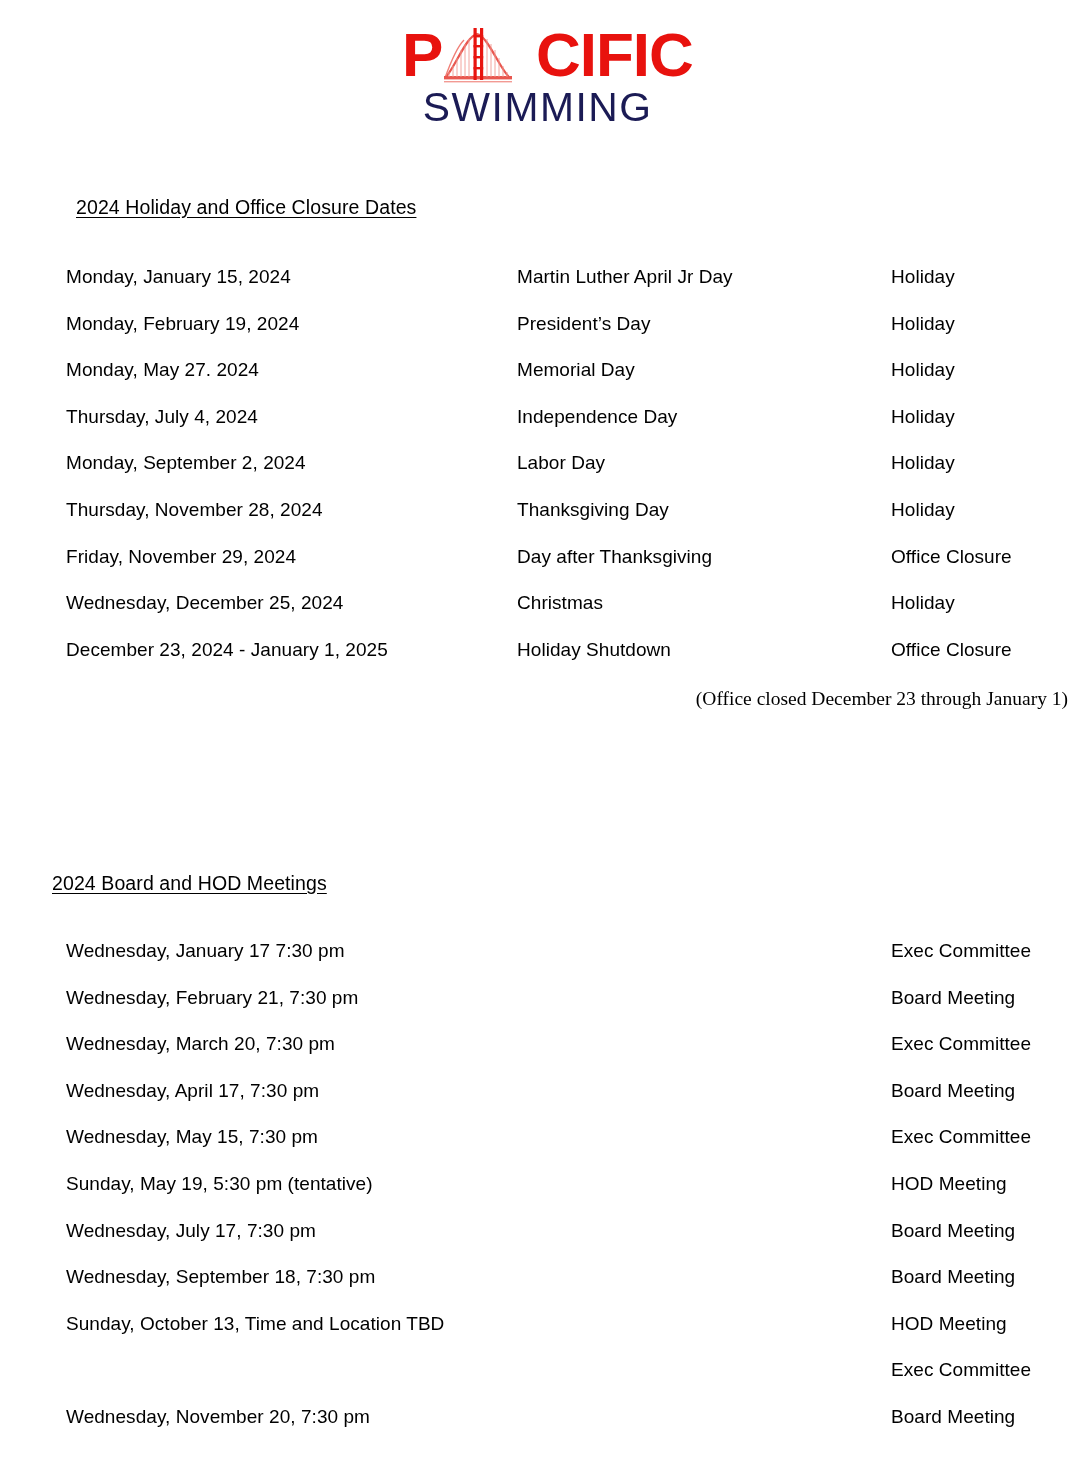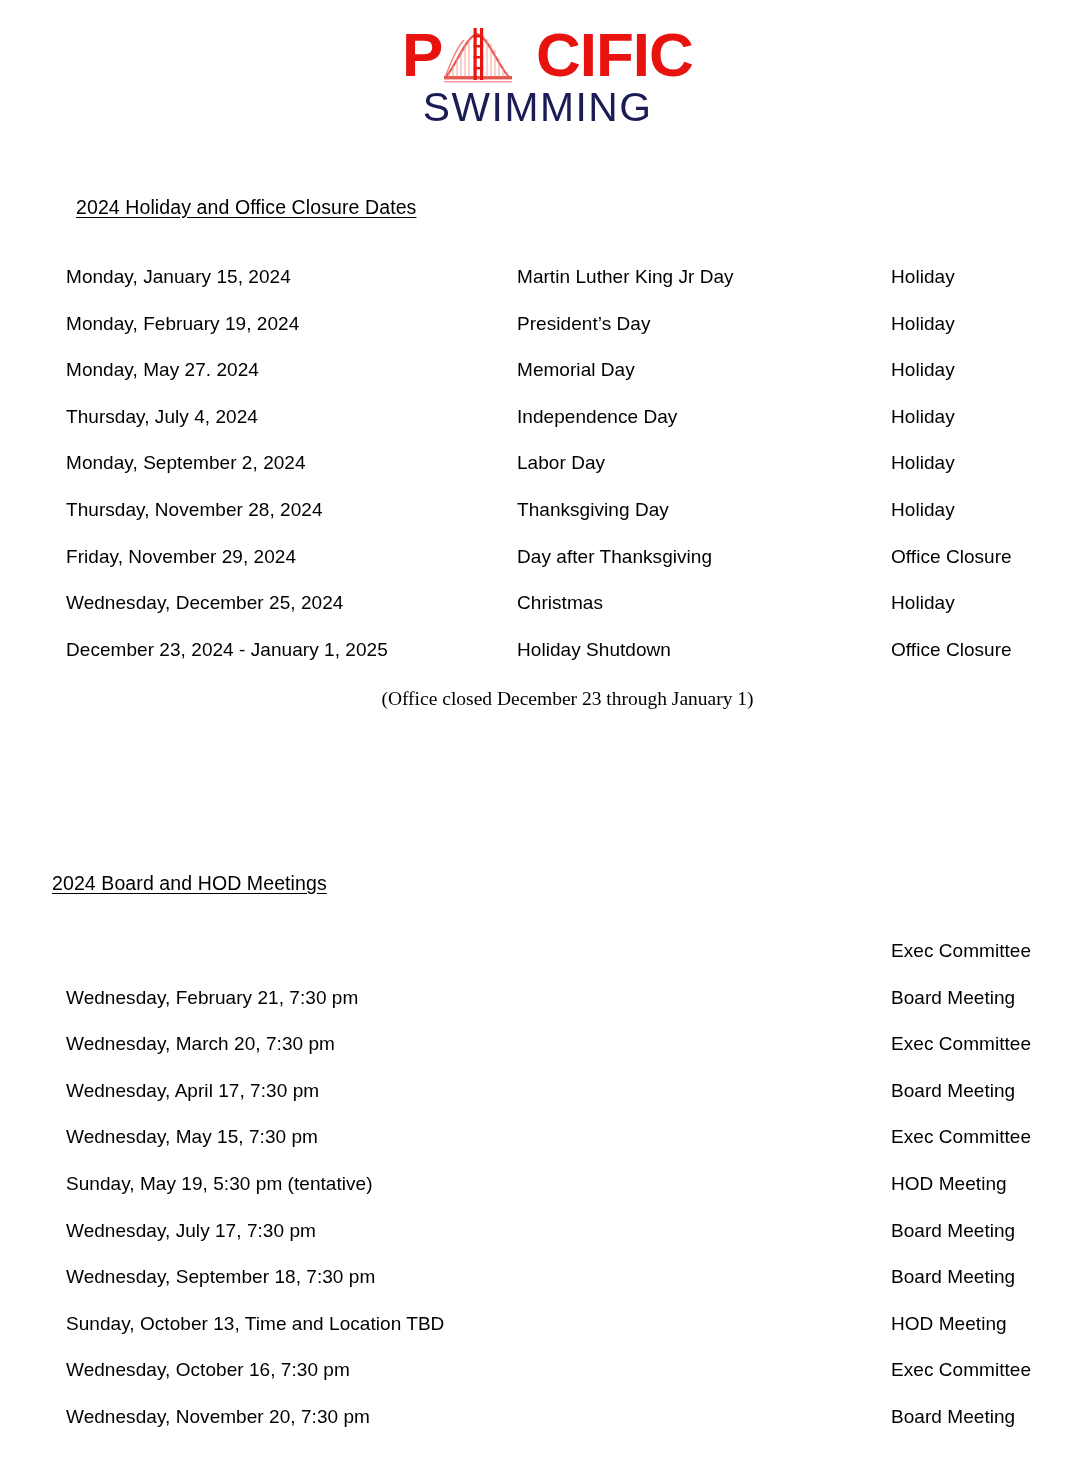--- a/index.html
+++ b/index.html
@@ -120,21 +120,21 @@
   .col-name   { left: 503px; }
   .col-type   { left: 877px; }
   .col-mdate  { left: 52px; }
   .col-mtype  { left: 877px; }
 
   .closure-note {
     position: absolute;
     left: 0;
     top: 686px;
     width: 1068px;
-    text-align: center;
+    text-align: right;
     font-family: "Liberation Serif", serif;
     font-size: 19.5px;
     line-height: 26px;
     white-space: nowrap;
     padding-left: 67px;
     box-sizing: border-box;
   }
 </style>
 </head>
 <body>
@@ -185,21 +185,21 @@
     <div class="logo-word-swimming">SWIMMING</div>
   </div>
 </div>
 
 <div class="section-heading" id="heading-holidays">2024 Holiday and Office Closure Dates</div>
 
 <div class="rows" id="holiday-rows">
 
   <div class="row">
     <span class="cell col-date">Monday, January 15, 2024</span>
-    <span class="cell col-name">Martin Luther King Jr Day</span>
+    <span class="cell col-name">Martin Luther April Jr Day</span>
     <span class="cell col-type">Holiday</span>
   </div>
   <div class="row">
     <span class="cell col-date">Monday, February 19, 2024</span>
     <span class="cell col-name">President’s Day</span>
     <span class="cell col-type">Holiday</span>
   </div>
   <div class="row">
     <span class="cell col-date">Monday, May 27. 2024</span>
     <span class="cell col-name">Memorial Day</span>
@@ -238,20 +238,21 @@
 
 </div>
 
 <div class="closure-note">(Office closed December 23 through January 1)</div>
 
 <div class="section-heading" id="heading-meetings">2024 Board and HOD Meetings</div>
 
 <div class="rows" id="meeting-rows">
 
   <div class="row">
+    <span class="cell col-mdate">Wednesday, January 17 7:30 pm</span>
     <span class="cell col-mtype">Exec Committee</span>
   </div>
   <div class="row">
     <span class="cell col-mdate">Wednesday, February 21, 7:30 pm</span>
     <span class="cell col-mtype">Board Meeting</span>
   </div>
   <div class="row">
     <span class="cell col-mdate">Wednesday, March 20, 7:30 pm</span>
     <span class="cell col-mtype">Exec Committee</span>
   </div>
@@ -273,21 +274,20 @@
   </div>
   <div class="row">
     <span class="cell col-mdate">Wednesday, September 18, 7:30 pm</span>
     <span class="cell col-mtype">Board Meeting</span>
   </div>
   <div class="row">
     <span class="cell col-mdate">Sunday, October 13, Time and Location TBD</span>
     <span class="cell col-mtype">HOD Meeting</span>
   </div>
   <div class="row">
-    <span class="cell col-mdate">Wednesday, October 16, 7:30 pm</span>
     <span class="cell col-mtype">Exec Committee</span>
   </div>
   <div class="row">
     <span class="cell col-mdate">Wednesday, November 20, 7:30 pm</span>
     <span class="cell col-mtype">Board Meeting</span>
   </div>
 
 </div>
 
 </body></html>

